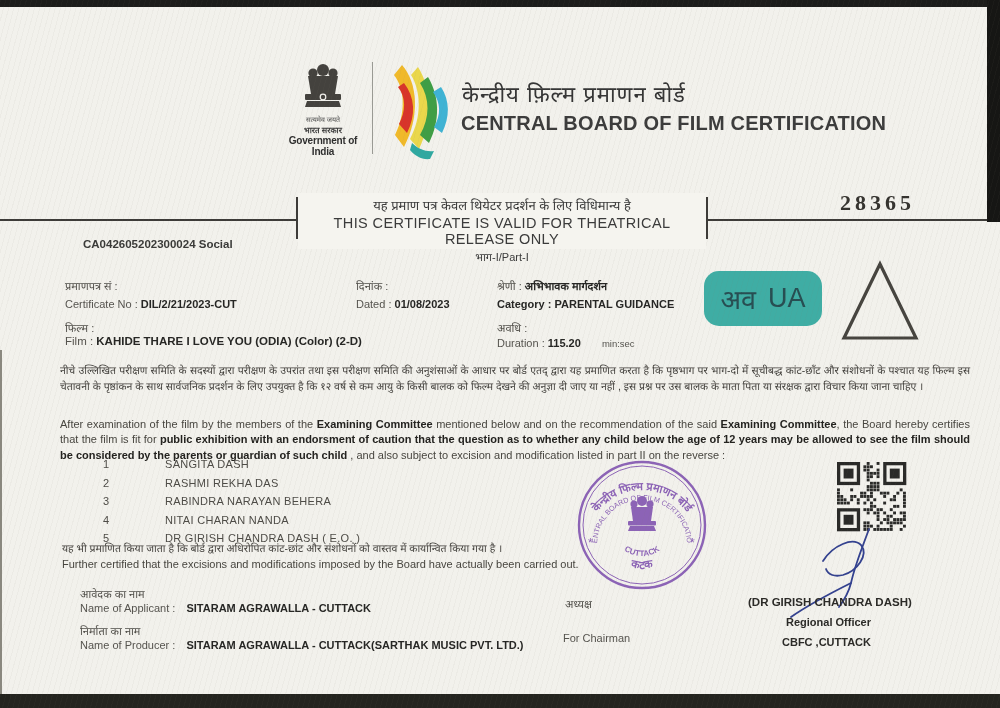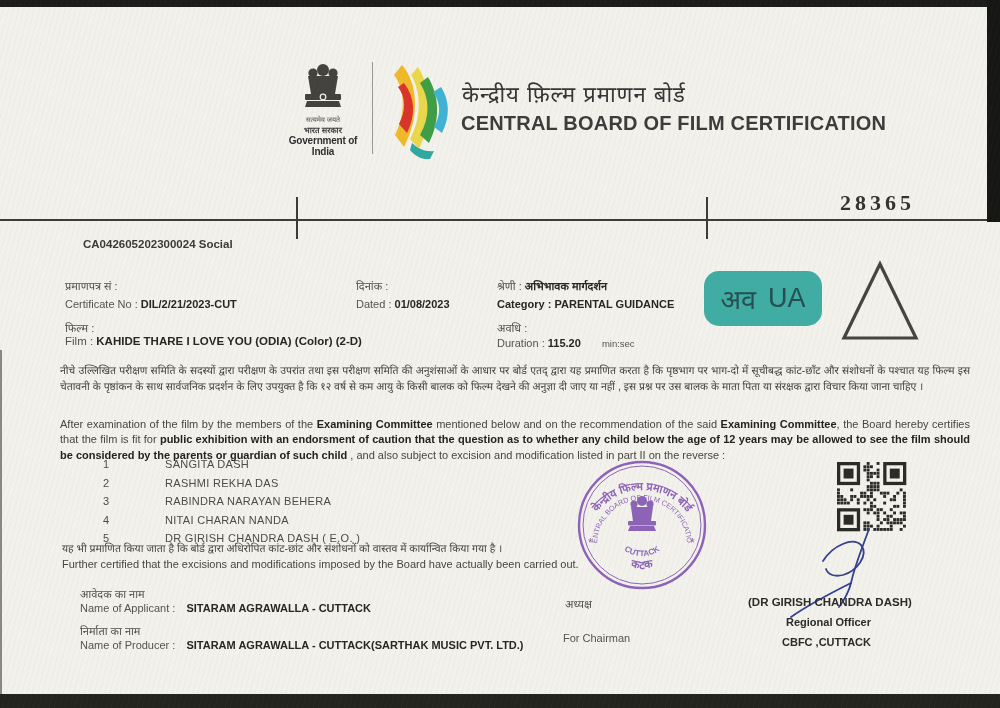--- a/index.html
+++ b/index.html
@@ -156,20 +156,25 @@
   </svg>
 
   <div class="abs title-hi">केन्द्रीय फ़िल्म प्रमाणन बोर्ड</div>
   <div class="abs title-en">CENTRAL BOARD OF FILM CERTIFICATION</div>
 
   <div class="abs serial">28365</div>
 
   <div class="abs main-rule"></div>
   <div class="abs banner-tick-l"></div>
   <div class="abs banner-tick-r"></div>
+  <div class="abs banner">
+    <div class="banner-hi">यह प्रमाण पत्र केवल थियेटर प्रदर्शन के लिए विधिमान्य है</div>
+    <div class="banner-en">THIS CERTIFICATE IS VALID FOR THEATRICAL RELEASE ONLY</div>
+    <div class="banner-part">भाग-I/Part-I</div>
+  </div>
 
   <div class="abs cert-id">CA042605202300024 Social</div>
 
   <div class="abs d-certno-hi lbl-hi">प्रमाणपत्र सं  :</div>
   <div class="abs d-certno-en lbl">
     <span>Certificate No :</span>
     <span class="val">DIL/2/21/2023-CUT</span>
   </div>
   <div class="abs d-dated-hi lbl-hi">दिनांक :</div>
   <div class="abs d-dated-en lbl">

